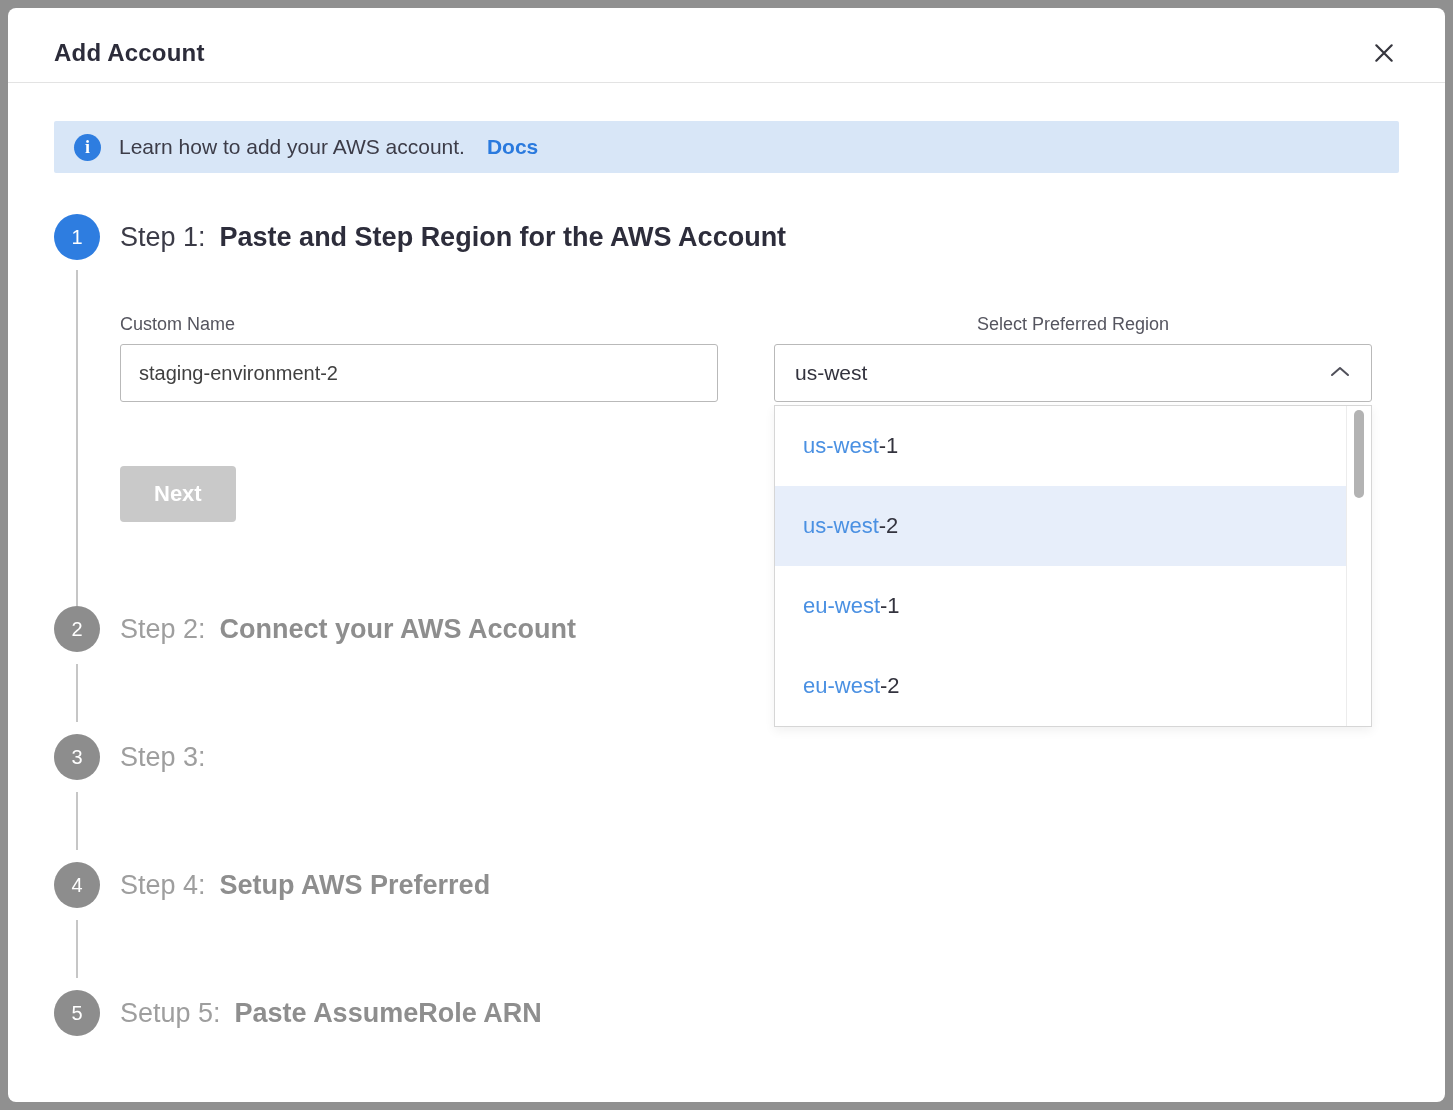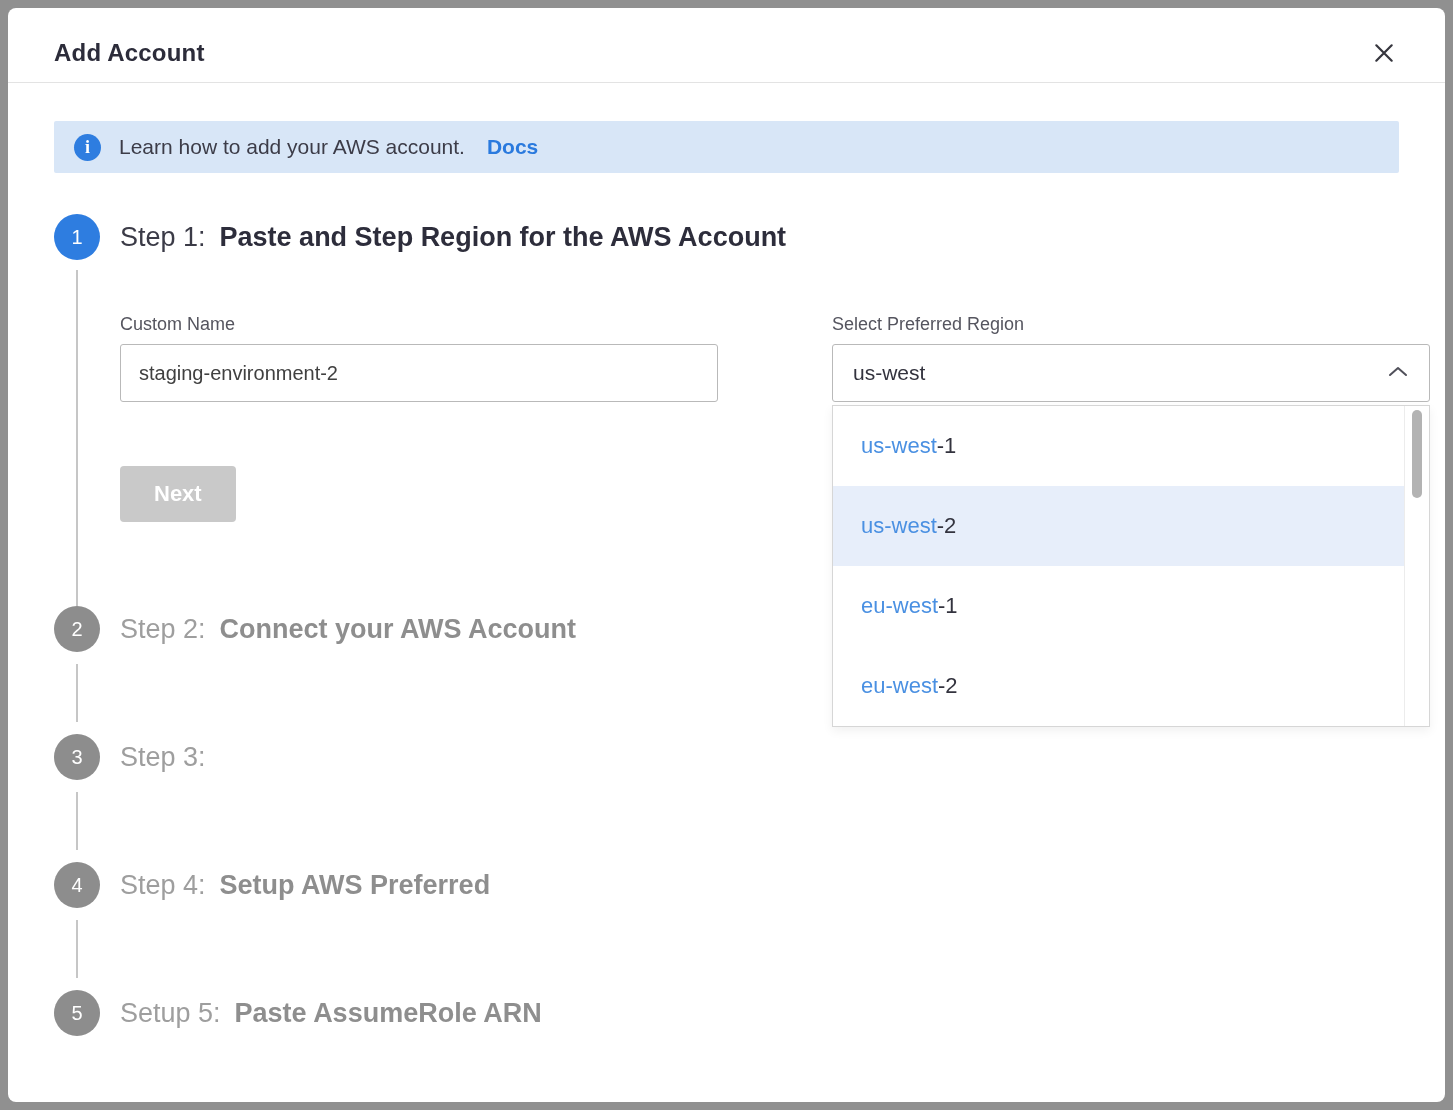--- a/index.html
+++ b/index.html
@@ -53,30 +53,30 @@
   }
   .step-open .circle { background: var(--accent, #2e7de0); }
   .step-main { flex: 1; padding-left: 20px; }
   .step-heading { display: flex; align-items: center; gap: 14px; height: 46px; font-size: 27px; cursor: pointer; white-space: nowrap; }
   .prefix { color: #9e9e9e; font-weight: 400; }
   .title  { color: #8e8e8e; font-weight: 600; }
   .step-open .prefix { color: #3b3b47; }
   .step-open .title  { color: #2d2d3b; }
   .step-body { padding: 54px 0 84px; }
 
-  .form-row { display: flex; gap: 114px; }
+  .form-row { display: flex; gap: 56px; }
   .field { width: 598px; max-width: calc(50% - 39px); }
   .field-label { font-size: 18px; color: #55555f; margin-bottom: 9px; }
   .text-input {
     width: 100%; height: 58px;
     border: 1px solid #b9b9b9; border-radius: 3px;
     padding: 0 18px; font-size: 20px; color: #404040;
     font-family: inherit; background: #fff; outline: none;
   }
-  .select-wrap { position: relative; }
+  .select-wrap { position: relative; text-align: center; }
   .select-box {
     height: 58px; border: 1px solid #b9b9b9; border-radius: 3px;
     display: flex; align-items: center; justify-content: space-between;
     padding: 0 20px; cursor: pointer; background: #fff;
   }
   .select-value { font-size: 21px; color: #33333e; }
 
   .dropdown {
     position: absolute; top: calc(100% + 3px); left: 0; right: 0;
     background: #fff; border: 1px solid #d6d6d6;

